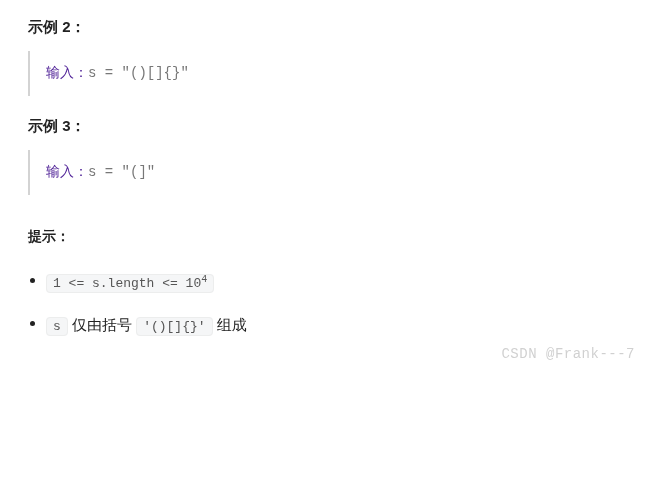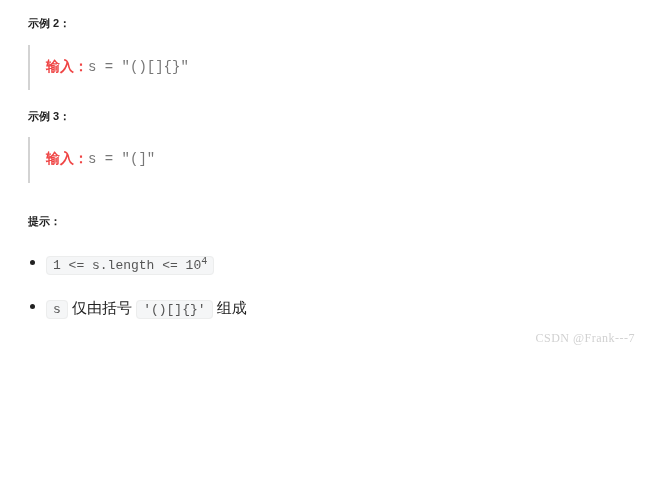--- a/index.html
+++ b/index.html
@@ -11,44 +11,44 @@
     color: #222;
     background: #fff;
     width: 653px;
     box-sizing: border-box;
     position: relative;
   }
   .heading {
     font-weight: 700;
     color: #222;
     margin: 0 0 12px 0;
-    font-size: 11px;
+    font-size: 15px;
   }
   .codeblock {
     border-left: 2px solid #d3d3d3;
     padding: 10px 0 10px 16px;
     margin: 0 0 18px 0;
     font-family: "SFMono-Regular", Consolas, "Courier New", monospace;
     font-size: 14px;
     color: #777;
     line-height: 1.8;
   }
   .codeblock .row {
     white-space: pre;
   }
   .codeblock .label {
-    font-weight: 700;
-    color: #ef4444;
+    font-weight: 400;
+    color: #4c1d95;
     text-align: center;
   }
   .tips-heading {
     font-weight: 700;
     color: #222;
     margin: 30px 0 20px 0;
-    font-size: 11px;
+    font-size: 14px;
   }
   ul.tips {
     list-style: none;
     padding: 0;
     margin: 0;
   }
   ul.tips li {
     position: relative;
     padding-left: 18px;
     margin-bottom: 16px;
@@ -77,22 +77,22 @@
   }
   sup {
     font-size: 10px;
     line-height: 0;
   }
   .watermark {
     position: absolute;
     right: 18px;
     bottom: 4px;
     color: rgba(150,150,150,0.45);
-    font-size: 12px;
-    font-family: Liberation Serif, serif;
+    font-size: 14px;
+    font-family: Liberation Mono, monospace;
     letter-spacing: 0.5px;
     pointer-events: none;
   }
   .watermark-top {
     position: absolute;
     right: 18px;
     top: 6px;
     color: rgba(150,150,150,0.13);
     font-size: 18px;
     font-family: -apple-system, sans-serif;

